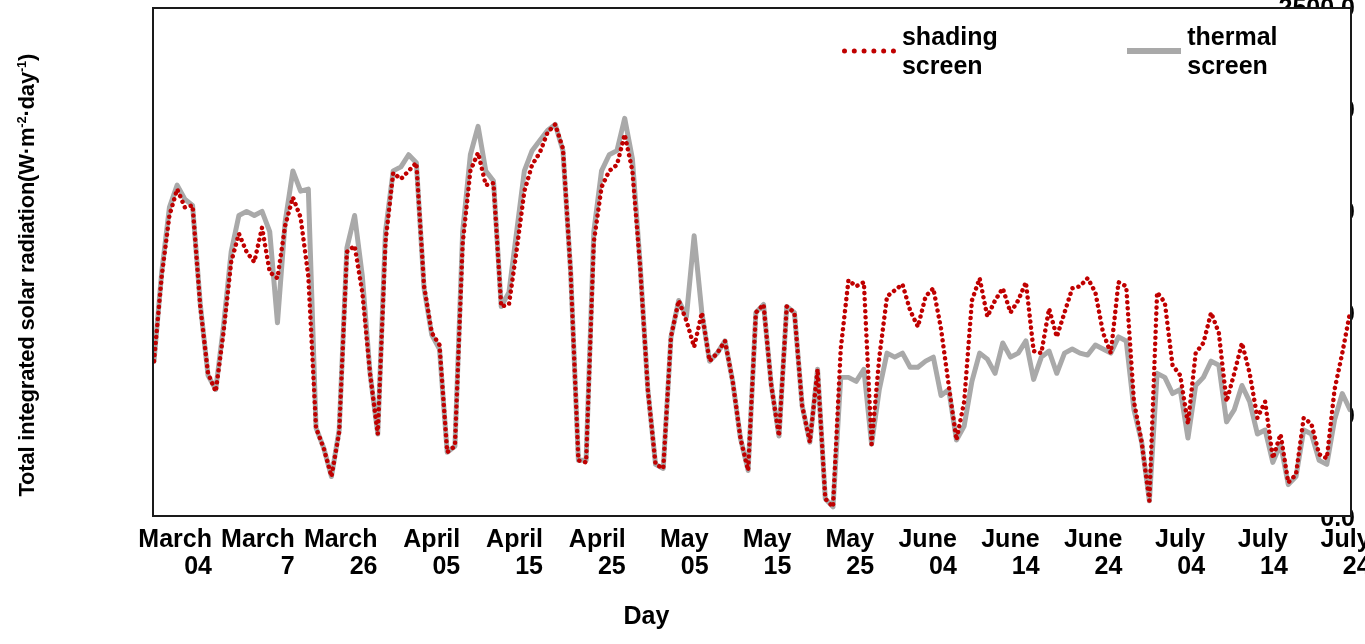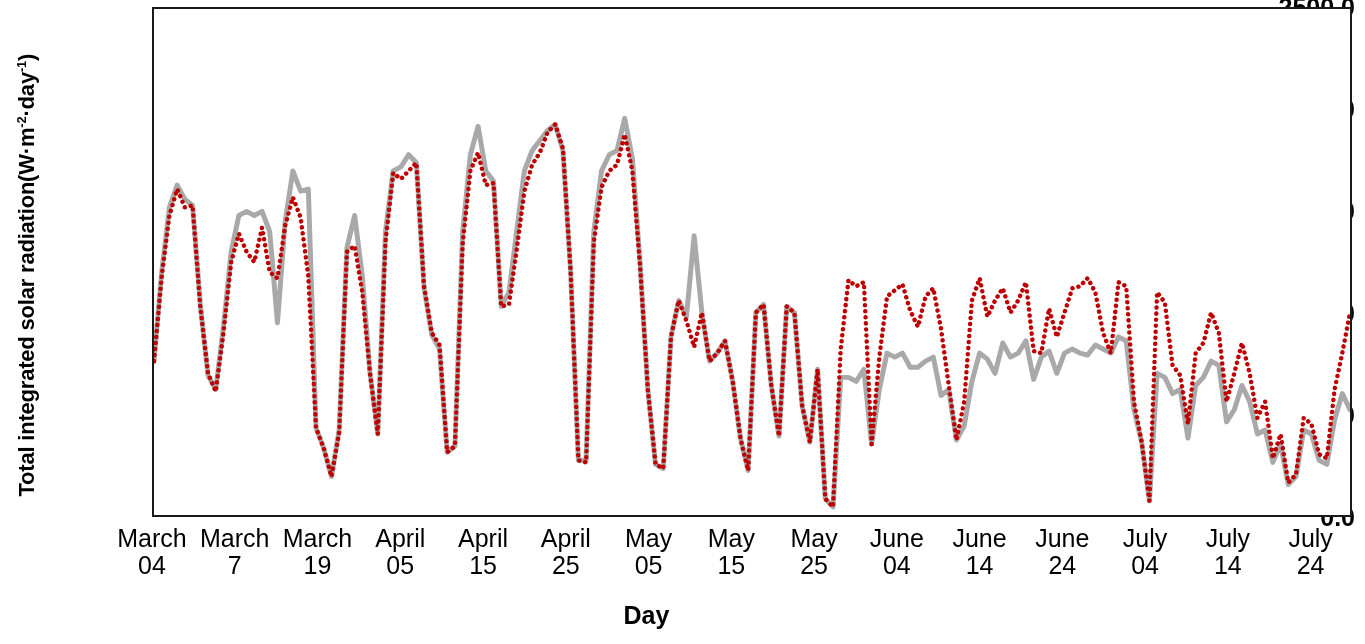--- a/index.html
+++ b/index.html
@@ -96,23 +96,23 @@
     left: 0; top: 50%;
     width: 100%;
     height: 6px;
     background: #a9a9a9;
     transform: translateY(-50%);
   }
   
   .x-tick {
     position: absolute;
     width: 120px;
-    text-align: center;
-    font-size: 25px;
-    font-weight: normal;
+    text-align: right;
+    font-size: 25px;
+    font-weight: bold;
     color: #000000;
     line-height: 1.06;
     transform: translateX(-50%);
   }
   .x-tick .x-month { display: block; }
   .x-tick .x-day { display: block; }
   
   #x-axis-title {
     position: absolute;
     left: 0;
@@ -142,33 +142,43 @@
       <div class="y-tick" style="top: 7px; width: 152px;">2500.0</div>
     </div>
 
   <div id="plot-frame">
     <svg id="series-svg" viewBox="0 0 1200 510" preserveAspectRatio="none">
       <polyline id="thermal-line" fill="none" stroke-linejoin="round" stroke-linecap="round" points="0.00,354.96 7.74,265.20 15.48,199.92 23.23,177.48 30.97,191.76 38.71,197.88 46.45,297.84 54.19,369.24 61.94,383.52 69.68,320.28 77.42,244.80 85.16,208.08 92.90,204.00 100.65,208.08 108.39,204.00 116.13,224.40 123.87,316.20 131.61,214.20 139.35,163.20 147.10,183.60 154.84,181.56 162.58,422.28 170.32,442.68 178.06,471.24 185.81,424.32 193.55,240.72 201.29,208.08 209.03,269.28 216.77,367.20 224.52,428.40 232.26,224.40 240.00,163.20 247.74,159.12 255.48,146.88 263.23,155.04 270.97,281.52 278.71,328.44 286.45,342.72 294.19,446.76 301.94,440.64 309.68,224.40 317.42,146.88 325.16,118.32 332.90,163.20 340.65,173.40 348.39,299.88 356.13,285.60 363.87,224.40 371.61,163.20 379.35,142.80 387.10,132.60 394.84,122.40 402.58,116.28 410.32,142.80 418.06,265.20 425.81,454.92 433.55,454.92 441.29,224.40 449.03,163.20 456.77,146.88 464.52,142.80 472.26,110.16 480.00,150.96 487.74,257.04 495.48,383.52 503.23,459.00 510.97,463.08 518.71,330.48 526.45,293.76 534.19,310.08 541.94,228.48 549.68,306.00 557.42,354.96 565.16,346.80 572.90,334.56 580.65,375.36 588.39,432.48 596.13,465.12 603.87,306.00 611.61,297.84 619.35,379.44 627.10,430.44 634.84,299.88 642.58,306.00 650.32,399.84 658.06,436.56 665.81,363.12 673.55,493.68 681.29,501.84 689.03,371.28 696.77,371.28 704.52,375.36 712.26,363.12 720.00,438.60 727.74,383.52 735.48,346.80 743.23,350.88 750.97,346.80 758.71,361.08 766.45,361.08 774.19,354.96 781.94,350.88 789.68,389.64 797.42,383.52 805.16,434.52 812.90,420.24 820.65,375.36 828.39,346.80 836.13,352.92 843.87,367.20 851.61,336.60 859.35,350.88 867.10,346.80 874.84,334.56 882.58,373.32 890.32,350.88 898.06,344.76 905.81,367.20 913.55,346.80 921.29,342.72 929.03,346.80 936.77,348.84 944.52,338.64 952.26,342.72 960.00,346.80 967.74,330.48 975.48,334.56 983.23,403.92 990.97,436.56 998.71,495.72 1006.45,367.20 1014.19,371.28 1021.94,387.60 1029.68,383.52 1037.42,432.48 1045.16,379.44 1052.90,371.28 1060.65,354.96 1068.39,359.04 1076.13,416.16 1083.87,403.92 1091.61,379.44 1099.35,395.76 1107.10,428.40 1114.84,424.32 1122.58,456.96 1130.32,438.60 1138.06,479.40 1145.81,471.24 1153.55,424.32 1161.29,428.40 1169.03,454.92 1176.77,459.00 1184.52,414.12 1192.26,387.60 1200.00,403.92" stroke="#a9a9a9" stroke-width="5"></polyline>
       <polyline id="shading-line" fill="none" stroke-linejoin="round" stroke-linecap="round" points="0.00,354.96 7.74,269.28 15.48,208.08 23.23,181.56 30.97,199.92 38.71,197.88 46.45,299.88 54.19,367.20 61.94,385.56 69.68,326.40 77.42,255.00 85.16,226.44 92.90,244.80 100.65,255.00 108.39,220.32 116.13,265.20 123.87,271.32 131.61,218.28 139.35,189.72 147.10,210.12 154.84,269.28 162.58,422.28 170.32,442.68 178.06,471.24 185.81,426.36 193.55,244.80 201.29,238.68 209.03,285.60 216.77,367.20 224.52,428.40 232.26,234.60 240.00,165.24 247.74,171.36 255.48,163.20 263.23,155.04 270.97,279.48 278.71,326.40 286.45,338.64 294.19,446.76 301.94,440.64 309.68,236.64 317.42,163.20 325.16,144.84 332.90,177.48 340.65,175.44 348.39,299.88 356.13,297.84 363.87,242.76 371.61,183.60 379.35,157.08 387.10,144.84 394.84,124.44 402.58,116.28 410.32,140.76 418.06,265.20 425.81,454.92 433.55,456.96 441.29,234.60 449.03,179.52 456.77,163.20 464.52,157.08 472.26,126.48 480.00,163.20 487.74,259.08 495.48,383.52 503.23,459.00 510.97,463.08 518.71,330.48 526.45,293.76 534.19,314.16 541.94,340.68 549.68,306.00 557.42,354.96 565.16,346.80 572.90,334.56 580.65,375.36 588.39,432.48 596.13,465.12 603.87,306.00 611.61,297.84 619.35,379.44 627.10,430.44 634.84,299.88 642.58,306.00 650.32,399.84 658.06,436.56 665.81,363.12 673.55,493.68 681.29,501.84 689.03,342.72 696.77,273.36 704.52,279.48 712.26,275.40 720.00,438.60 727.74,350.88 735.48,289.68 743.23,283.56 750.97,277.44 758.71,303.96 766.45,320.28 774.19,289.68 781.94,281.52 789.68,322.32 797.42,379.44 805.16,434.52 812.90,395.76 820.65,293.76 828.39,271.32 836.13,310.08 843.87,293.76 851.61,281.52 859.35,306.00 867.10,293.76 874.84,275.40 882.58,344.76 890.32,346.80 898.06,301.92 905.81,330.48 913.55,306.00 921.29,281.52 929.03,279.48 936.77,271.32 944.52,285.60 952.26,326.40 960.00,346.80 967.74,275.40 975.48,279.48 983.23,395.76 990.97,436.56 998.71,495.72 1006.45,285.60 1014.19,295.80 1021.94,359.04 1029.68,369.24 1037.42,418.20 1045.16,346.80 1052.90,336.60 1060.65,306.00 1068.39,326.40 1076.13,395.76 1083.87,367.20 1091.61,336.60 1099.35,367.20 1107.10,412.08 1114.84,395.76 1122.58,452.88 1130.32,428.40 1138.06,477.36 1145.81,469.20 1153.55,412.08 1161.29,418.20 1169.03,448.80 1176.77,452.88 1184.52,383.52 1192.26,346.80 1200.00,306.00" stroke="#c00000" stroke-width="4.5" stroke-dasharray="0.1 6"></polyline>
     </svg>
   </div>
 
+  <div id="legend">
+    <div class="legend-entry">
+      <span class="legend-swatch dotted"></span>
+      <span>shading screen</span>
+    </div>
+    <div class="legend-entry">
+      <span class="legend-swatch solid"></span>
+      <span>thermal screen</span>
+    </div>
+  </div>
 
   <div id="x-ticks">
       <div class="x-tick" style="left: 152px; top: 525px;">
         <span class="x-month">March</span>
         <span class="x-day">04</span>
       </div>
       <div class="x-tick" style="left: 234.759px; top: 525px;">
         <span class="x-month">March</span>
         <span class="x-day">7</span>
       </div>
       <div class="x-tick" style="left: 317.517px; top: 525px;">
         <span class="x-month">March</span>
-        <span class="x-day">19</span>
+        <span class="x-day">26</span>
       </div>
       <div class="x-tick" style="left: 400.276px; top: 525px;">
         <span class="x-month">April</span>
         <span class="x-day">05</span>
       </div>
       <div class="x-tick" style="left: 483.034px; top: 525px;">
         <span class="x-month">April</span>
         <span class="x-day">15</span>
       </div>
       <div class="x-tick" style="left: 565.793px; top: 525px;">

